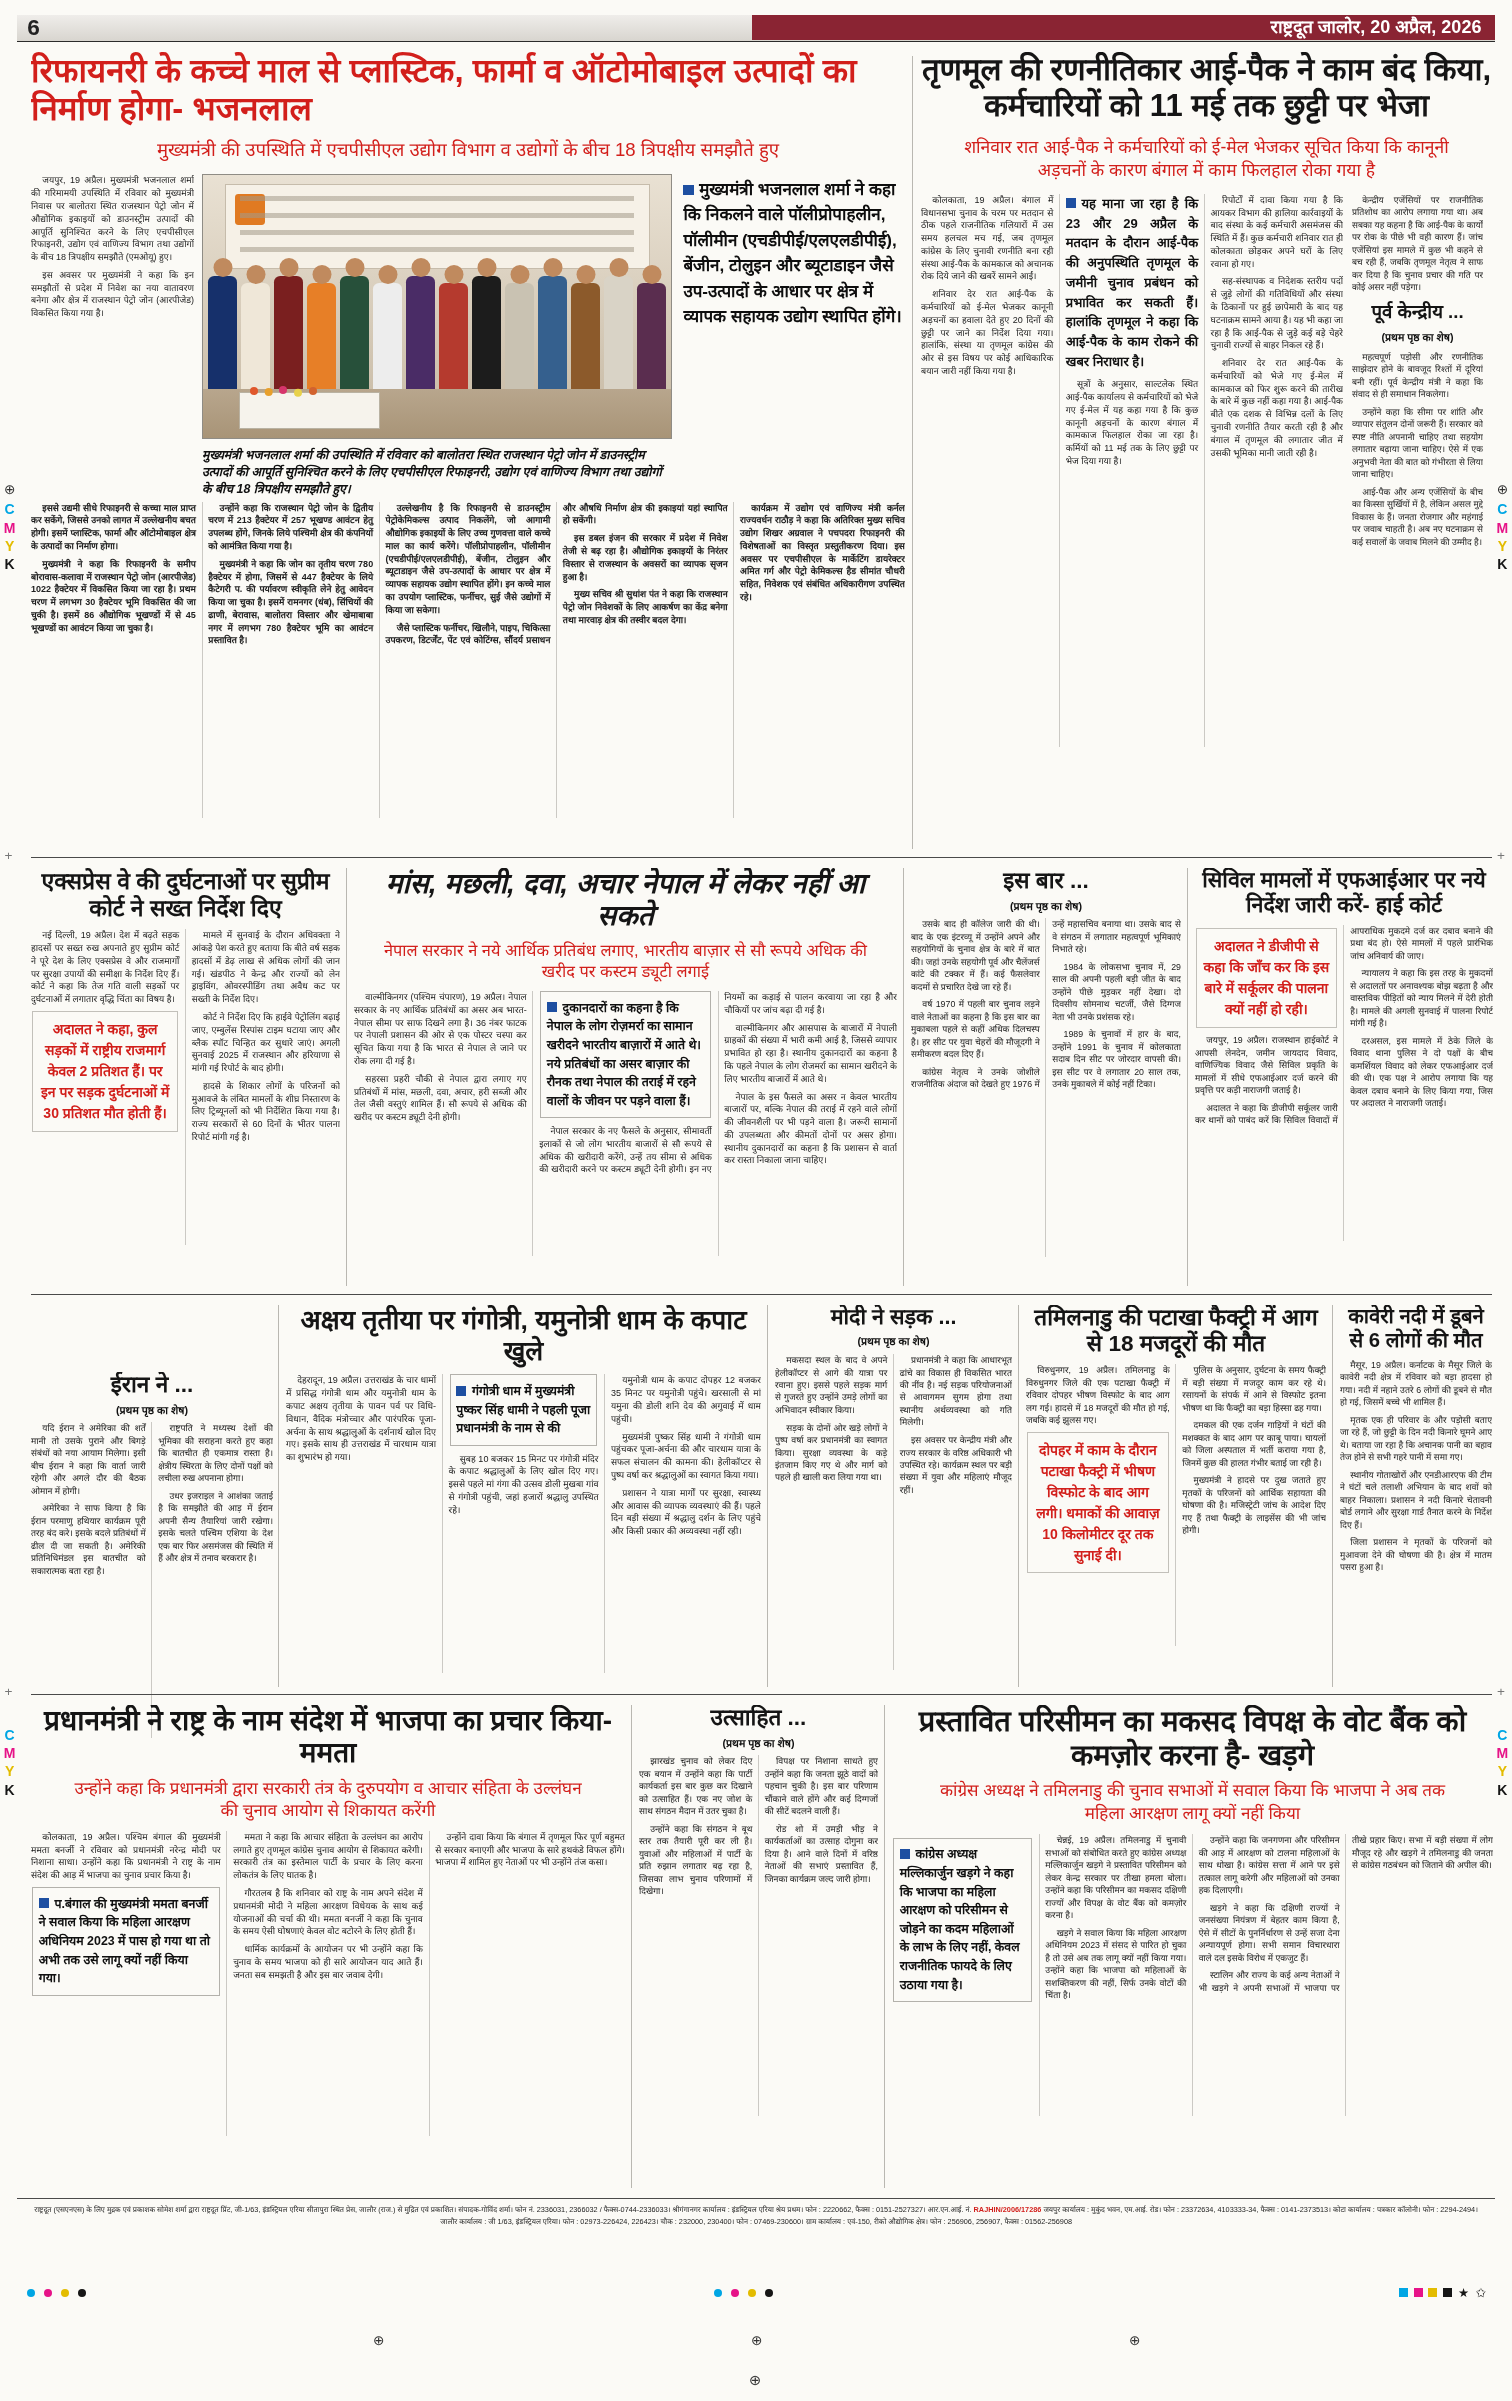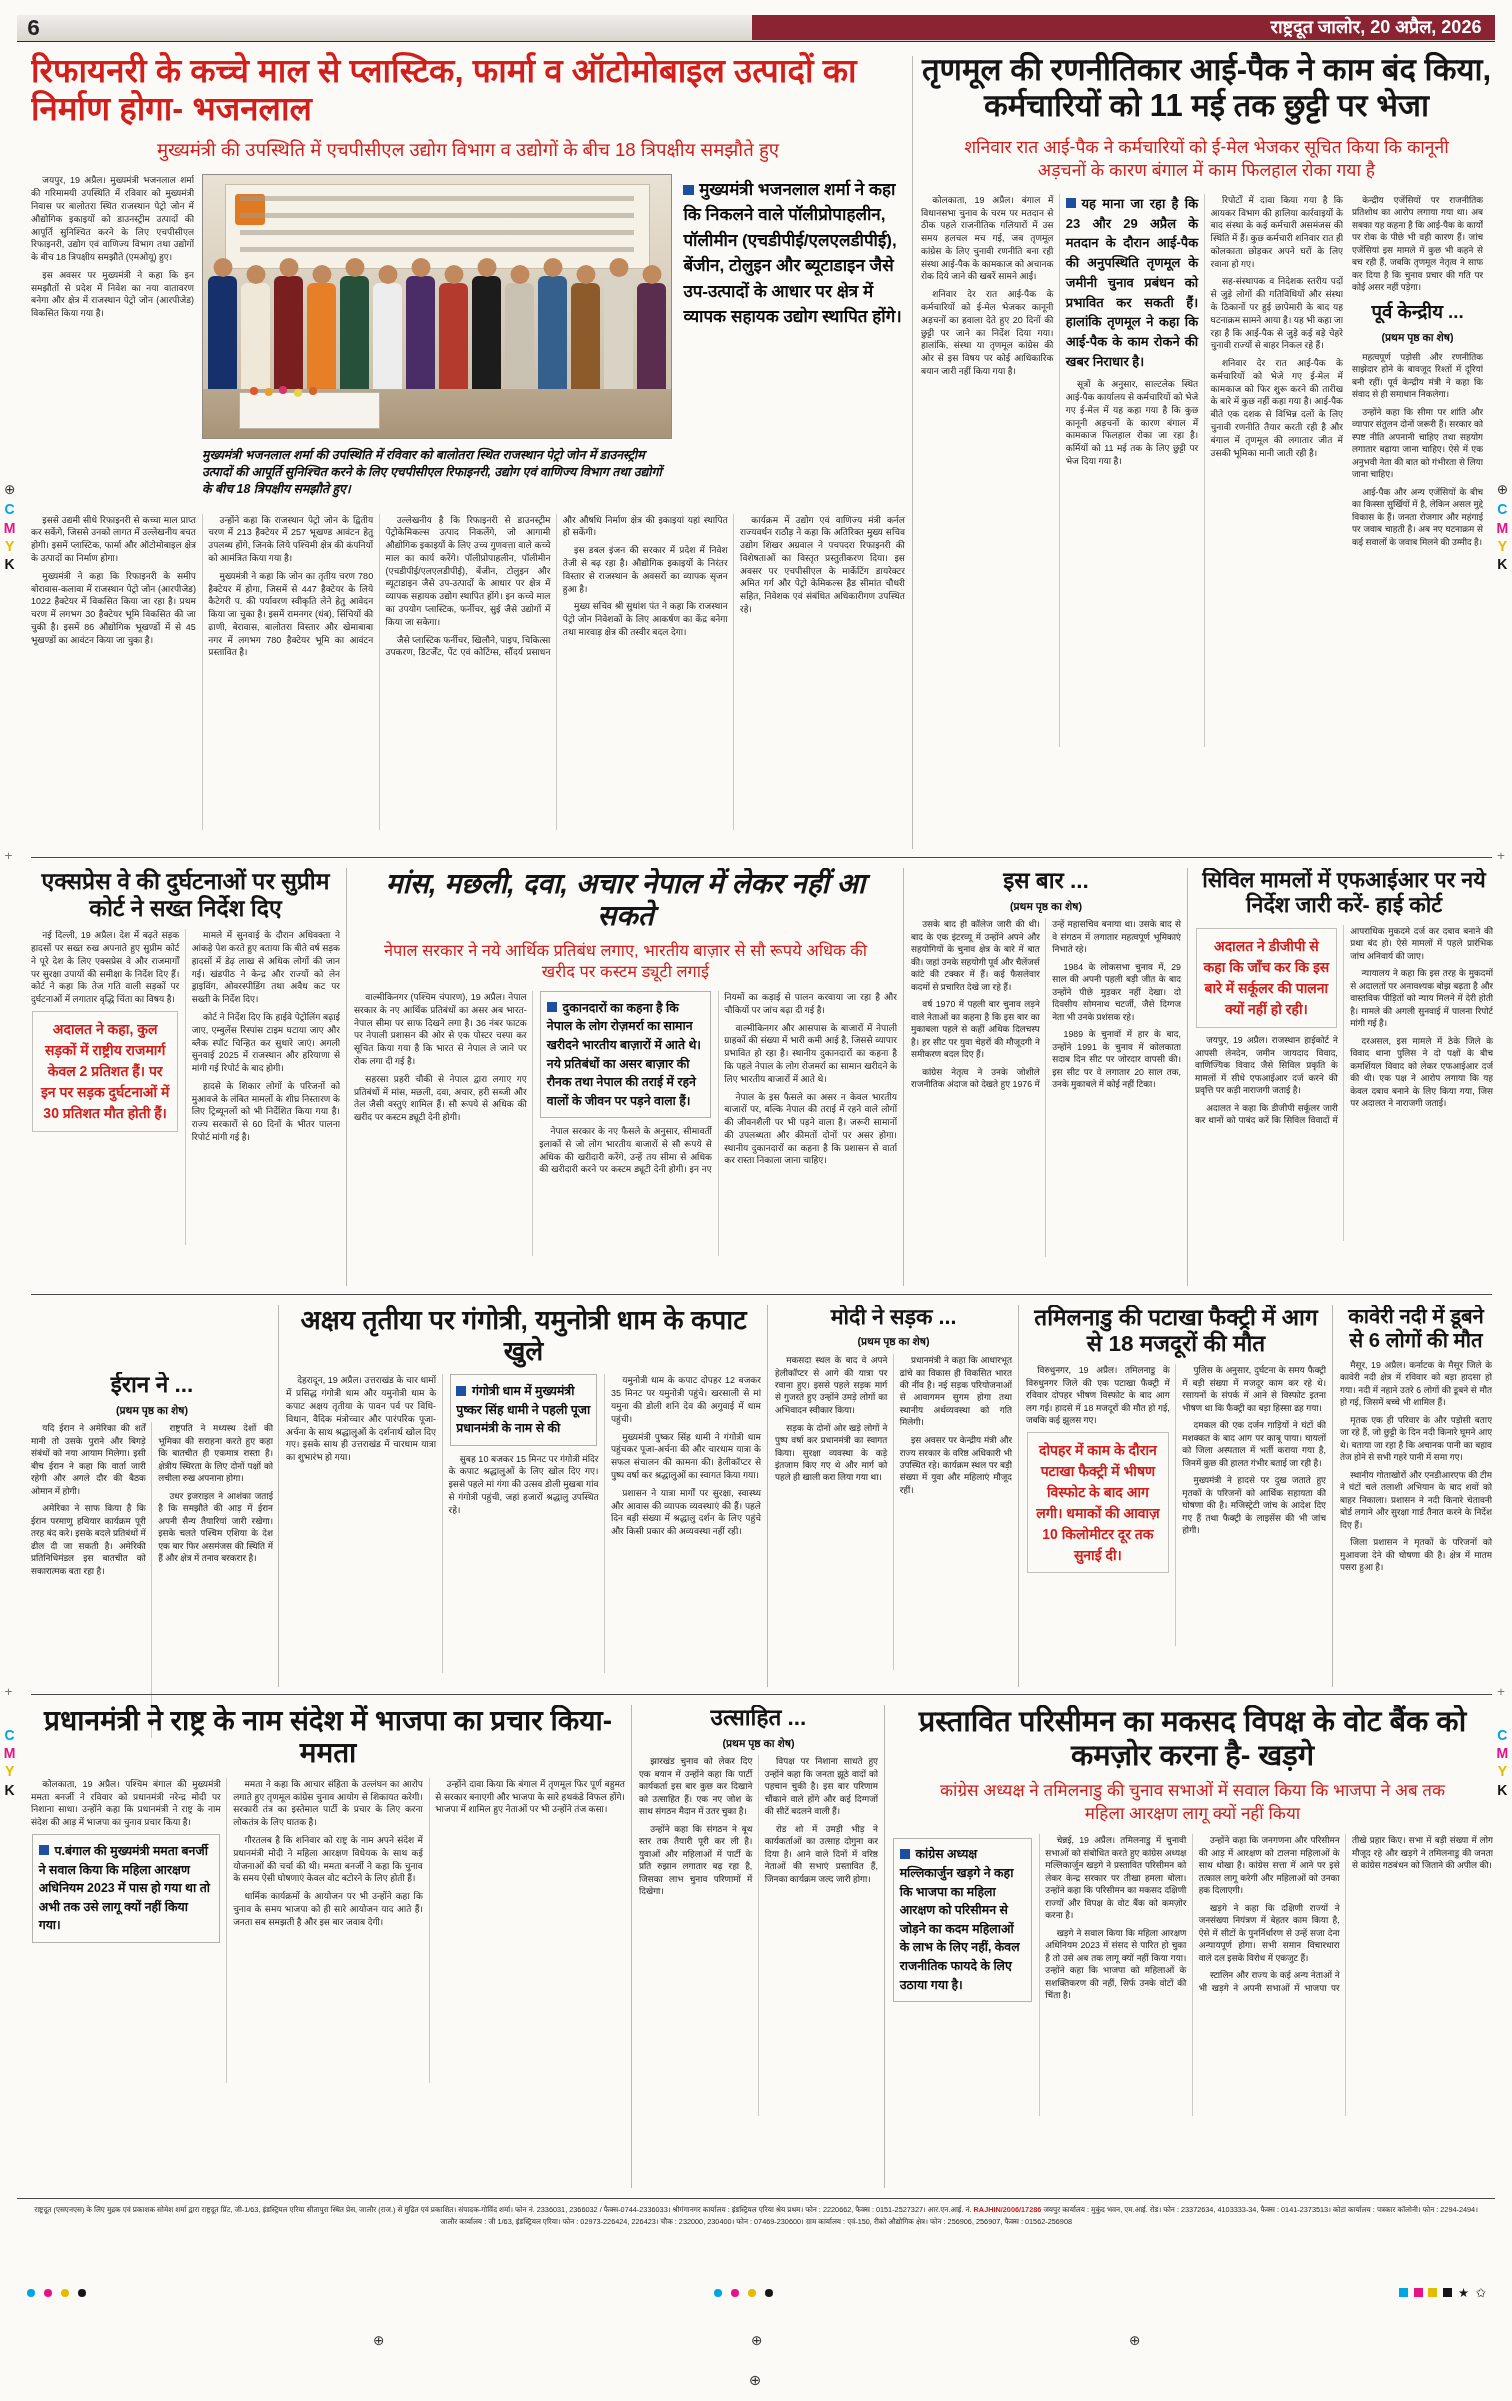--- a/index.html
+++ b/index.html
@@ -31,21 +31,21 @@
   .hrule { position:absolute; height:1.1px; background:#4a4a4a; }
 
   
   #s-refinery { left:31px; top:52px; width:874px; height:803px; }
   #s-refinery .h1 { font-size:33px; }
   #s-refinery .subhead { font-size:18.6px; margin:9px 51px 0; }
   .ref-row { display:flex; gap:8px; margin-top:12.4px; height:265px; }
   .leadcol { width:163px; text-align:justify; font-size:9px; line-height:1.42; overflow:hidden; }
   .hl-aside { flex:1; font-size:17px; font-weight:bold; line-height:1.5; color:#0e0e0e; padding:2.3px 1.1px 0 3.4px; overflow:hidden; }
   .caption { margin:8px 0 0 171px; width:470px; font-style:italic; font-weight:bold; font-size:12.4px; line-height:1.35; color:#101010; }
-  #s-refinery .body5 { margin-top:16px; height:316px; column-count:5; }
+  #s-refinery .body5 { margin-top:4px; height:316px; column-count:5;font-weight:bold; }
 
   
   .photo { position:relative; width:470px; height:265px; border:0.6px solid #8f8c85; background:linear-gradient(180deg,#e9e1d3 0%,#d6cbb9 55%,#c6b8a2 100%); overflow:hidden; flex:none; }
   .banner { position:absolute; left:21.5px; right:21.5px; top:9px; height:85px; background:#f6f1e7; border:0.6px solid #c6bcab; }
   .banner::after { content:""; position:absolute; inset:10.2px 14.7px; background:repeating-linear-gradient(180deg,#a39a89 0 4.5px,transparent 4.5px 17px); opacity:.55; }
   .banner::before { content:""; position:absolute; left:9px; top:9px; width:30.5px; height:30.5px; background:#e07a22; border-radius:3.4px; }
   .people { position:absolute; left:9px; right:9px; bottom:49px; height:131px; display:flex; align-items:flex-end; justify-content:center; gap:4px; }
   .person { width:29px; height:106px; border-radius:6.2px 6.2px 0 0; background:var(--c,#555); position:relative; flex:none; }
   .person::before { content:""; position:absolute; top:-18px; left:50%; transform:translateX(-50%); width:19px; height:19px; border-radius:50%; background:#c08a5e; }
   .person:nth-child(odd) { height:113px; }
@@ -356,20 +356,21 @@
         <p>मृतक एक ही परिवार के और पड़ोसी बताए जा रहे हैं, जो छुट्टी के दिन नदी किनारे घूमने आए थे। बताया जा रहा है कि अचानक पानी का बहाव तेज होने से सभी गहरे पानी में समा गए।</p>
         <p>स्थानीय गोताखोरों और एनडीआरएफ की टीम ने घंटों चले तलाशी अभियान के बाद शवों को बाहर निकाला। प्रशासन ने नदी किनारे चेतावनी बोर्ड लगाने और सुरक्षा गार्ड तैनात करने के निर्देश दिए हैं।</p>
         <p>जिला प्रशासन ने मृतकों के परिजनों को मुआवजा देने की घोषणा की है। क्षेत्र में मातम पसरा हुआ है।</p>
       </div>
   </section>
 
   <div class="hrule" style="left:31px; top:1694px; width:1461px;"></div>
 
   <section class="section" id="s-mamata">
     <h2 class="h1">प्रधानमंत्री ने राष्ट्र के नाम संदेश में भाजपा का प्रचार किया- ममता</h2>
+    <div class="subhead">उन्होंने कहा कि प्रधानमंत्री द्वारा सरकारी तंत्र के दुरुपयोग व आचार संहिता के उल्लंघन की चुनाव आयोग से शिकायत करेंगी</div>
     <div class="cols">
       <div>
           <p>कोलकाता, 19 अप्रैल। पश्चिम बंगाल की मुख्यमंत्री ममता बनर्जी ने रविवार को प्रधानमंत्री नरेन्द्र मोदी पर निशाना साधा। उन्होंने कहा कि प्रधानमंत्री ने राष्ट्र के नाम संदेश की आड़ में भाजपा का चुनाव प्रचार किया है।</p>
         </div>
       <div class="inline-box"><span class="bullet-sq"></span><span>प.बंगाल की मुख्यमंत्री ममता बनर्जी ने सवाल किया कि महिला आरक्षण अधिनियम 2023 में पास हो गया था तो अभी तक उसे लागू क्यों नहीं किया गया।</span></div>
       <div>
           <p>ममता ने कहा कि आचार संहिता के उल्लंघन का आरोप लगाते हुए तृणमूल कांग्रेस चुनाव आयोग से शिकायत करेगी। सरकारी तंत्र का इस्तेमाल पार्टी के प्रचार के लिए करना लोकतंत्र के लिए घातक है।</p>
           <p>गौरतलब है कि शनिवार को राष्ट्र के नाम अपने संदेश में प्रधानमंत्री मोदी ने महिला आरक्षण विधेयक के साथ कई योजनाओं की चर्चा की थी। ममता बनर्जी ने कहा कि चुनाव के समय ऐसी घोषणाएं केवल वोट बटोरने के लिए होती हैं।</p>
           <p>धार्मिक कार्यक्रमों के आयोजन पर भी उन्होंने कहा कि चुनाव के समय भाजपा को ही सारे आयोजन याद आते हैं। जनता सब समझती है और इस बार जवाब देगी।</p>
           <p>उन्होंने दावा किया कि बंगाल में तृणमूल फिर पूर्ण बहुमत से सरकार बनाएगी और भाजपा के सारे हथकंडे विफल होंगे। भाजपा में शामिल हुए नेताओं पर भी उन्होंने तंज कसा।</p>

